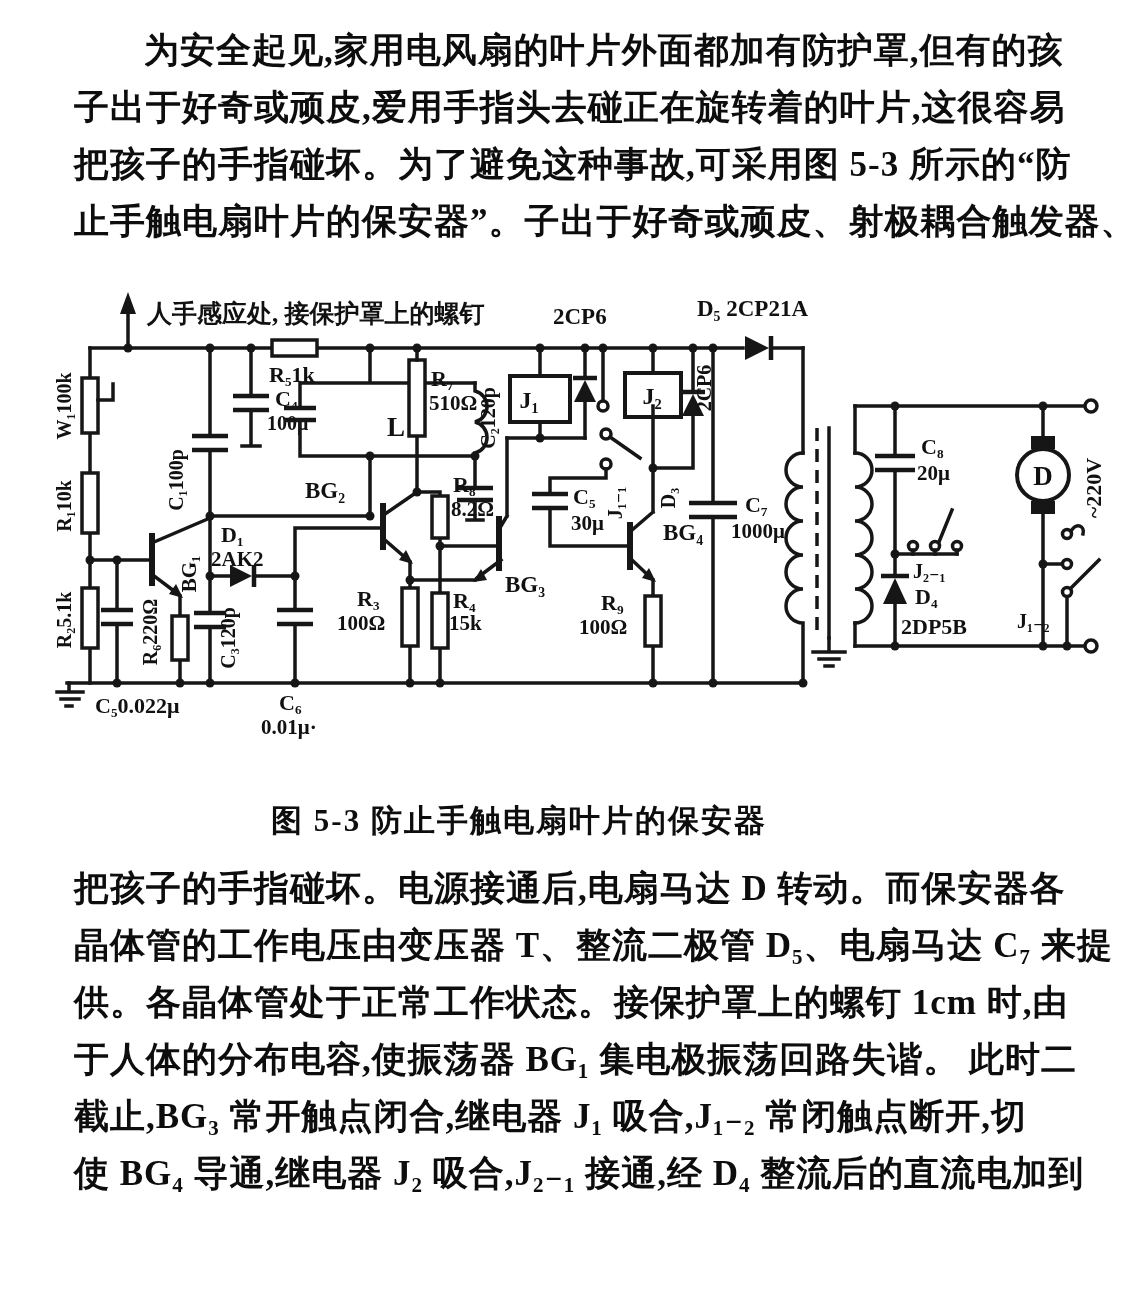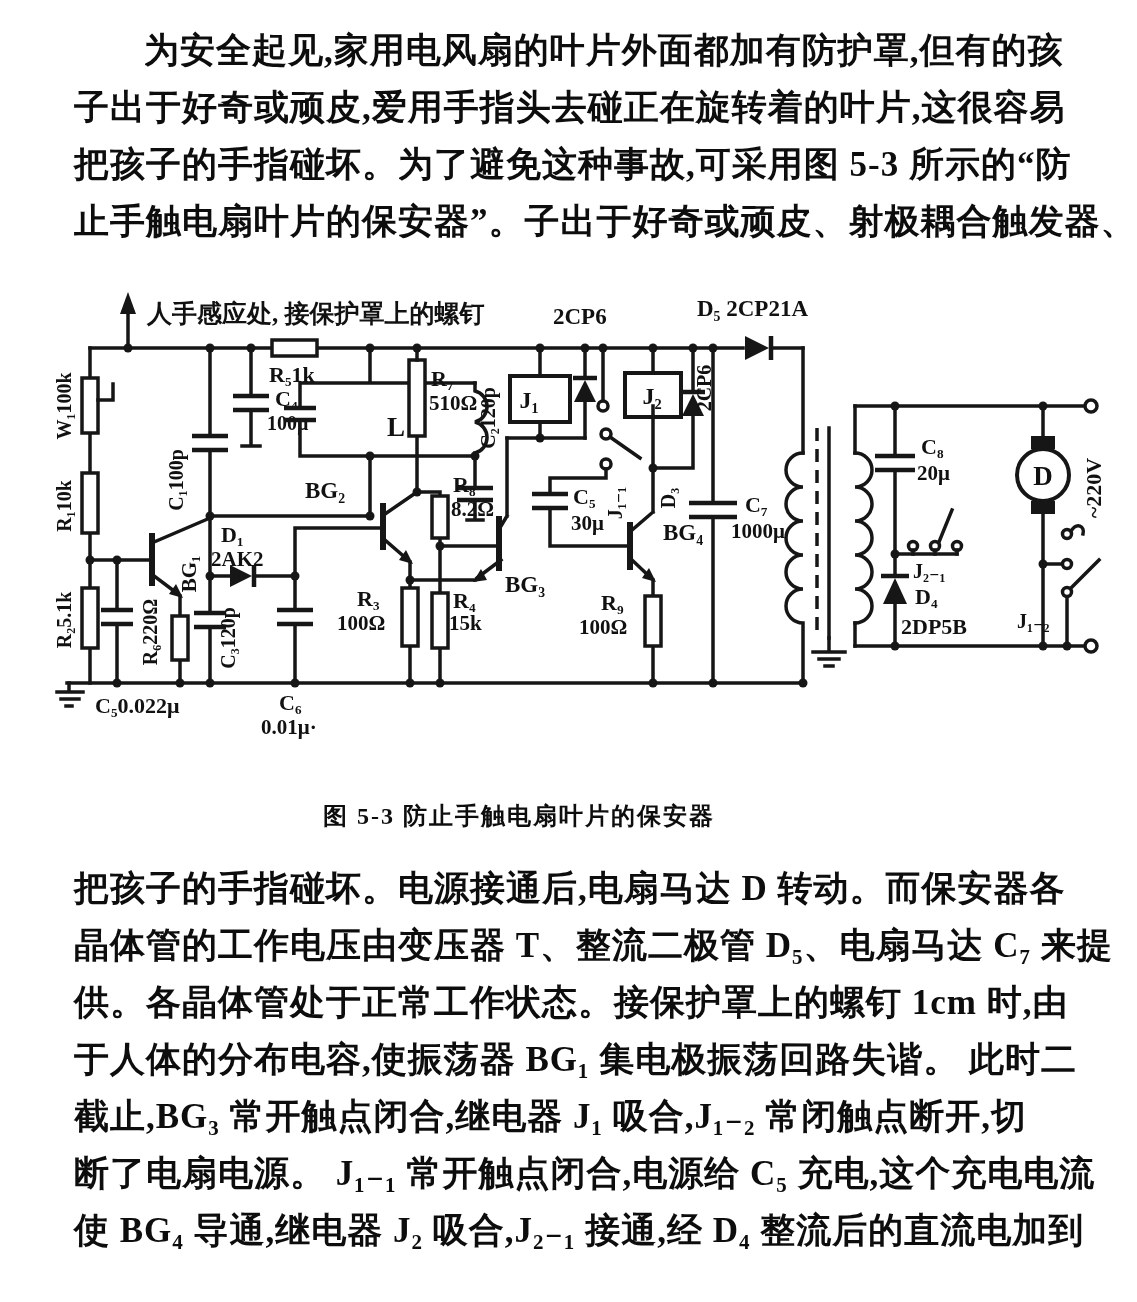--- a/index.html
+++ b/index.html
@@ -6,21 +6,21 @@
   body{width:1137px;height:1302px;background:#ffffff;position:relative;overflow:hidden;
        font-family:"Liberation Serif","DejaVu Serif",serif;color:#0d0d0d;}
   .page{position:absolute;inset:0;background:#fff;}
   .para{position:absolute;left:74px;width:996px;}
   .para p{margin:0;height:57px;line-height:57px;font-size:35px;font-weight:600;
           letter-spacing:1px;white-space:nowrap;}
   .para p.indent{text-indent:70px;}
   .para-top{top:22px;}
   .para-bottom{top:860px;}
   .fig-caption{position:absolute;top:800px;left:0;width:1038px;text-align:center;
-          font-size:24px;font-weight:600;letter-spacing:2px;margin:0;}
+          font-size:31px;font-weight:600;letter-spacing:2px;margin:0;}
   svg.circuit{position:absolute;left:55px;top:288px;}
   svg.circuit text{font-family:"Liberation Serif","DejaVu Serif",serif;fill:#111;font-weight:600;}
   .w{stroke:#161616;stroke-width:3.5;fill:none;stroke-linecap:square;}
   .thick{stroke:#161616;stroke-width:6;fill:none;}
   .box{stroke:#161616;stroke-width:4;fill:none;}
   .plate{stroke:#161616;stroke-width:4.5;fill:none;}
   .comp{stroke:#161616;stroke-width:3.5;fill:#fff;}
   .solid{fill:#161616;stroke:none;}
   .dot{fill:#161616;stroke:none;}
   .term{stroke:#161616;stroke-width:3.5;fill:#fff;}
@@ -342,17 +342,16 @@
   </svg>
 
   <p class="fig-caption">图 5-3  防止手触电扇叶片的保安器</p>
 
   <div class="para para-bottom">
     <p>把孩子的手指碰坏。电源接通后,电扇马达 D 转动。而保安器各</p>
     <p>晶体管的工作电压由变压器 T、整流二极管 D₅、电扇马达 C₇ 来提</p>
     <p>供。各晶体管处于正常工作状态。接保护罩上的螺钉 1cm 时,由</p>
     <p>于人体的分布电容,使振荡器 BG₁ 集电极振荡回路失谐。 此时二</p>
     <p>截止,BG₃ 常开触点闭合,继电器 J₁ 吸合,J₁₋₂ 常闭触点断开,切</p>
-    <p>断了电扇电源。 J₁₋₁ 常开触点闭合,电源给 C₅ 充电,这个充电电流</p>
     <p>使 BG₄ 导通,继电器 J₂ 吸合,J₂₋₁ 接通,经 D₄ 整流后的直流电加到</p>
   </div>
 
 </div>
 
 </body></html>

